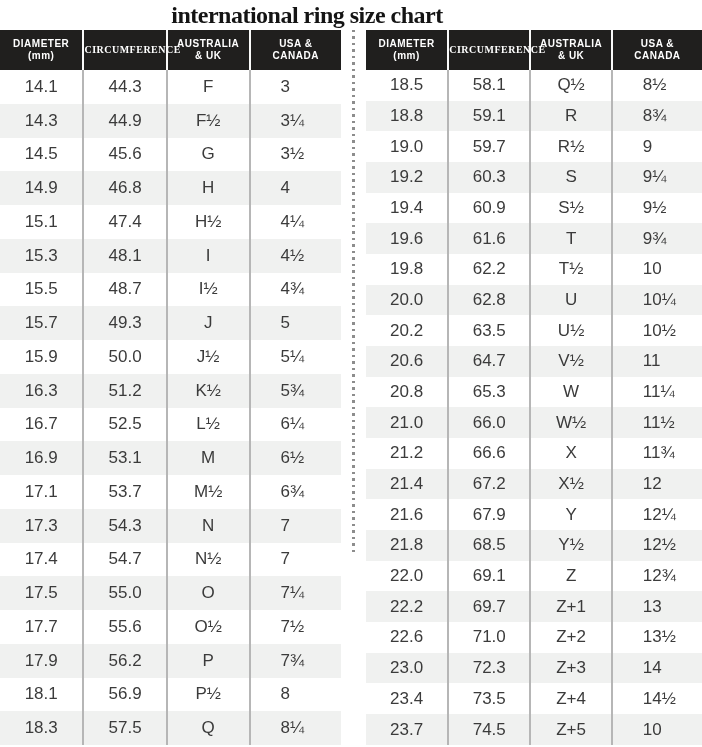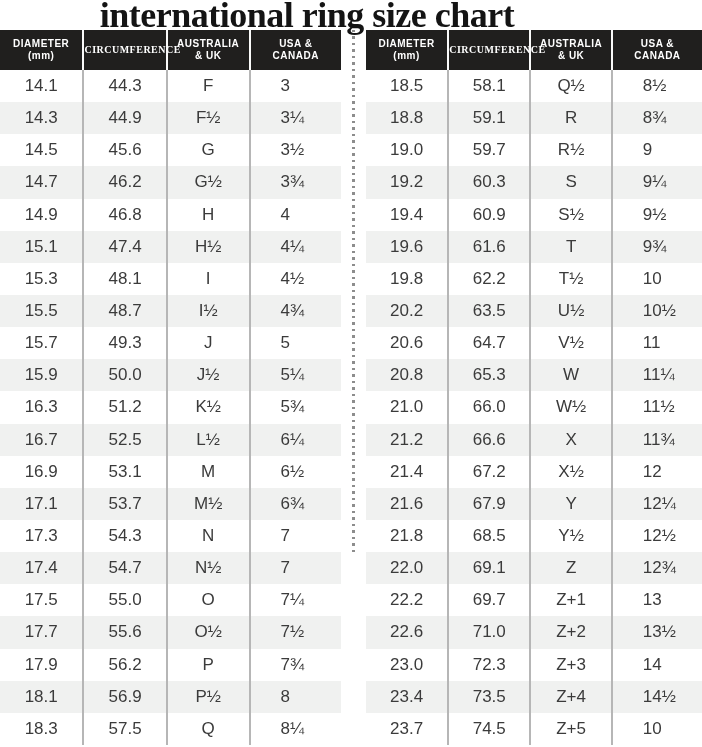--- a/index.html
+++ b/index.html
@@ -12,21 +12,21 @@
   .page { width: 702px; height: 747px; }
 
   .title {
     margin: 0;
     height: 30px;
     line-height: 31px;
     text-align: center;
     padding-right: 88px; 
     font-family: "Liberation Serif", serif;
     font-weight: 700;
-    font-size: 36px;
+    font-size: 24px;
     letter-spacing: -0.5px;
     color: #141414;
     white-space: nowrap;
   }
 
   .chart-row { display: flex; height: 524px; }
   .table-wrap.left  { width: 341px; }
   .table-wrap.right { width: 336px; }
 
   .divider { width: 25px; display: flex; justify-content: center; }
@@ -113,26 +113,20 @@
               <td>F½</td>
               <td>3¼</td>
             </tr>
             <tr>
               <td>14.5</td>
               <td>45.6</td>
               <td>G</td>
               <td>3½</td>
             </tr>
             <tr>
-              <td>14.7</td>
-              <td>46.2</td>
-              <td>G½</td>
-              <td>3¾</td>
-            </tr>
-            <tr>
               <td>14.9</td>
               <td>46.8</td>
               <td>H</td>
               <td>4</td>
             </tr>
             <tr>
               <td>15.1</td>
               <td>47.4</td>
               <td>H½</td>
               <td>4¼</td>
@@ -294,20 +288,26 @@
               <td>T</td>
               <td>9¾</td>
             </tr>
             <tr>
               <td>19.8</td>
               <td>62.2</td>
               <td>T½</td>
               <td>10</td>
             </tr>
             <tr>
+              <td>20.0</td>
+              <td>62.8</td>
+              <td>U</td>
+              <td>10¼</td>
+            </tr>
+            <tr>
               <td>20.2</td>
               <td>63.5</td>
               <td>U½</td>
               <td>10½</td>
             </tr>
             <tr>
               <td>20.6</td>
               <td>64.7</td>
               <td>V½</td>
               <td>11</td>

